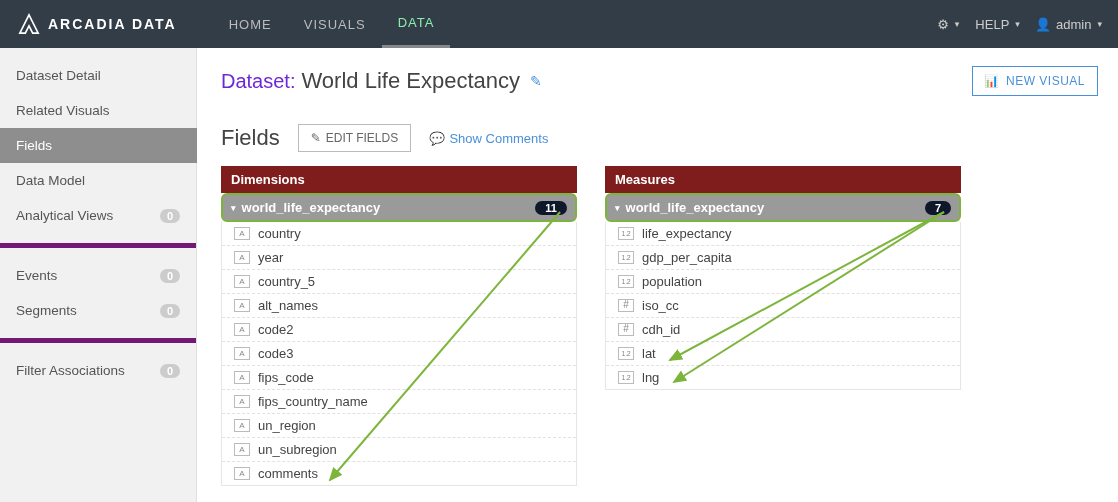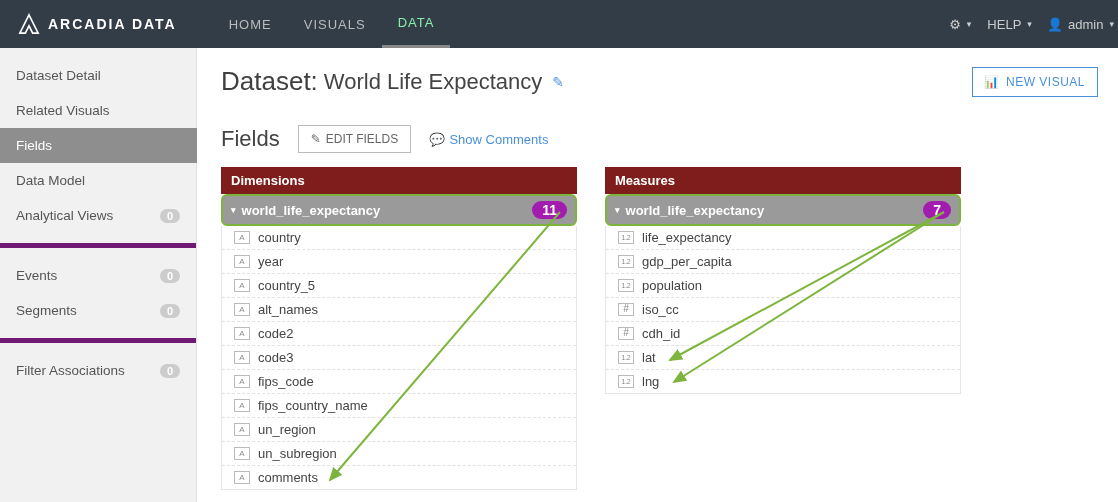--- a/index.html
+++ b/index.html
@@ -12,21 +12,21 @@
     height: 502px;
     overflow: hidden;
     position: relative;
   }
   
   .topbar {
     height: 48px;
     background: #333d47;
     display: flex;
     align-items: center;
-    padding: 0 4px 0 18px;
+    padding: 0 16px 0 18px;
     color: #ccc;
   }
   .brand { display: flex; align-items: center; gap: 8px; margin-right: 36px; }
   .brand-text { color: #fff; letter-spacing: 2px; font-size: 14px; font-weight: 600; }
   .brand svg { width: 22px; height: 22px; }
   .nav { display: flex; gap: 0; }
   .nav-item {
     height: 48px; padding: 0 16px;
     display: flex; align-items: center;
     color: #bbb; font-size: 13px; letter-spacing: 1px;
@@ -66,21 +66,21 @@
     font-size: 11px;
     font-weight: 600;
   }
   
   .main {
     position: absolute;
     top: 48px; left: 197px; right: 0; bottom: 0;
     padding: 18px 20px 20px 24px;
   }
   .titlebar { display: flex; align-items: center; margin-bottom: 28px; }
-  .title-pre { font-size: 26px; color: #404040; font-weight: 400; }
+  .title-pre { font-size: 20px; color: #6d28d9; font-weight: 400; }
   .title-name { font-size: 22px; color: #444; font-weight: 400; margin-left: 6px; }
   .title-edit { margin-left: 10px; color: #4a90d9; cursor: pointer; }
   .title-spacer { flex: 1; }
   .btn-newvisual {
     border: 1px solid #4a90d9;
     color: #4a90d9;
     background: #fff;
     padding: 7px 12px;
     font-size: 12px;
     letter-spacing: 0.5px;
@@ -110,24 +110,24 @@
     padding: 5px 8px;
     display: flex; align-items: center;
     font-size: 13px; font-weight: 600;
     border: 2px solid #7db53c;
     border-radius: 6px;
     position: relative;
   }
   .group-hdr .tri { font-size: 9px; margin-right: 6px; }
   .count-badge {
     margin-left: auto;
-    background: #a21caf; color: #fff;
+    background: #0f172a; color: #fff;
     border-radius: 10px;
     padding: 1px 10px;
-    font-size: 14px;
+    font-size: 11px;
     font-weight: 700;
   }
   .flist {
     border-left: 1px solid #e6e6e6;
     border-right: 1px solid #e6e6e6;
     border-bottom: 1px solid #e6e6e6;
     background: #fff;
   }
   .frow {
     display: flex; align-items: center;

